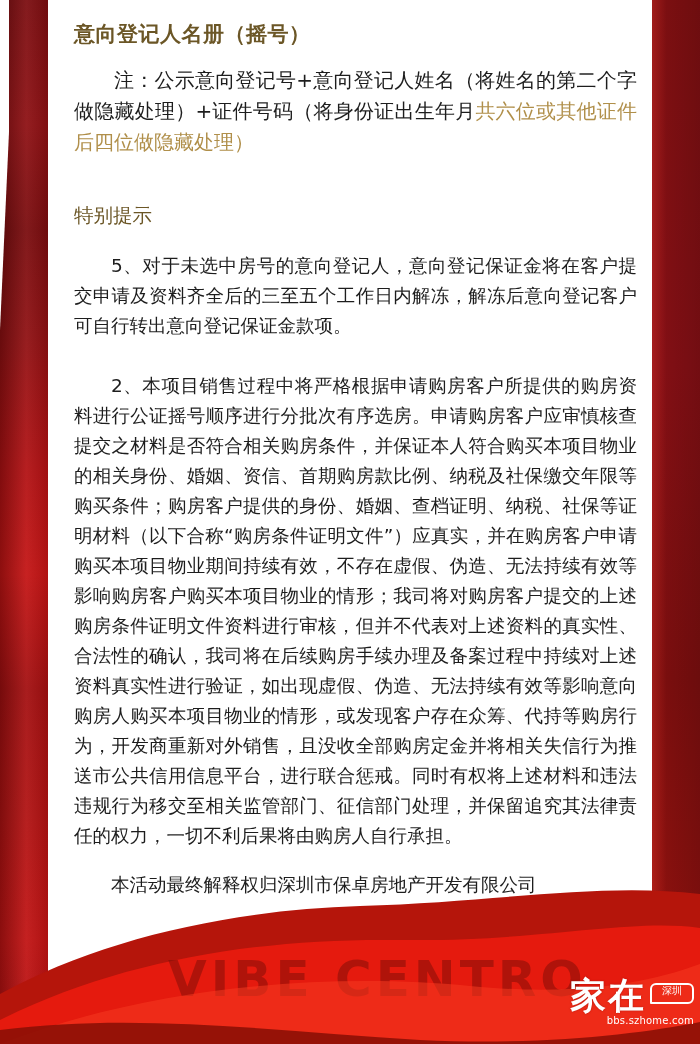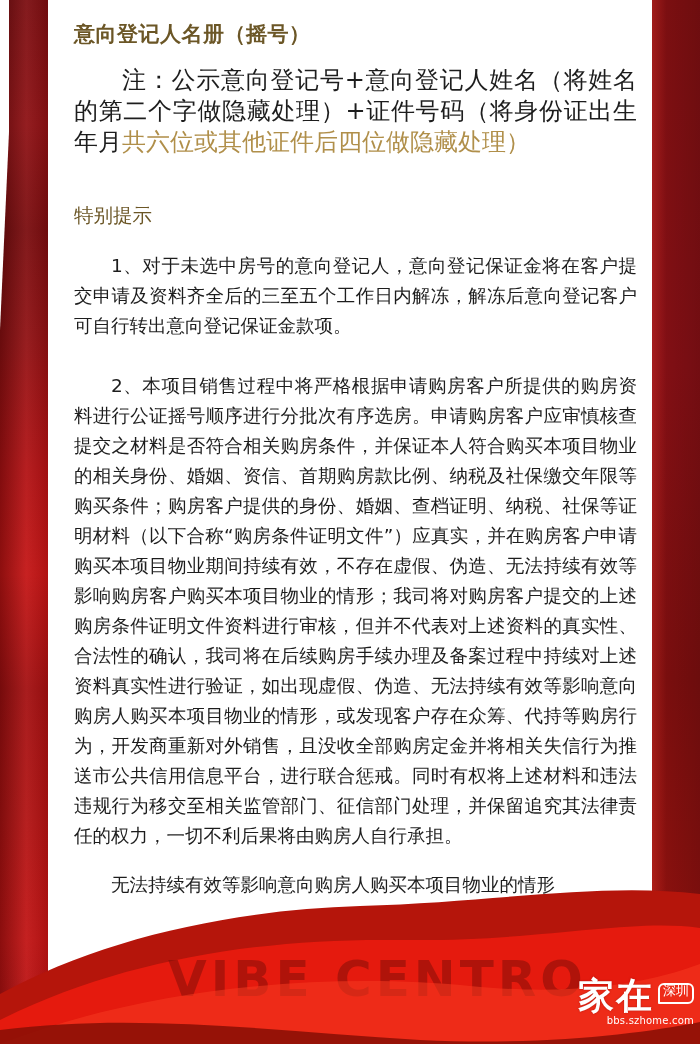--- a/index.html
+++ b/index.html
@@ -43,21 +43,21 @@
     position: absolute; left: 74px; top: 20px; width: 563px;
     color: #1d1d1d;
     z-index: 3;
   }
   .doc-title {
     font-size: 21px; font-weight: bold; color: #6b5626;
     letter-spacing: 0.5px;
   }
   .doc-note {
     margin-top: 17px;
-    font-size: 24px; line-height: 31px;
+    font-size: 20px; line-height: 31px;
     text-indent: 2em; text-align: justify;
   }
   .gold { color: #b08f4a; }
   .section-heading {
     margin-top: 44px;
     font-size: 19.5px; font-weight: normal; color: #6b5626;
   }
   .para {
     font-size: 18.5px; line-height: 30px;
     text-indent: 2em; text-align: justify;
@@ -87,23 +87,23 @@
   }
   .site-logo-row { display: flex; align-items: flex-start; justify-content: flex-end; }
   .site-logo-main {
     font-family: "Liberation Serif", serif;
     font-size: 36px; font-weight: bold; line-height: 36px;
     letter-spacing: 2px;
     text-shadow: 0 0 2px rgba(120,10,5,0.5);
   }
   .site-logo-badge {
     margin-left: 4px; margin-top: 5px;
-    width: 36px; height: 21px;
+    width: 44px; height: 21px;
     border: 2px solid #ffffff; border-radius: 6px 6px 6px 1px;
-    font-size: 13px; line-height: 10px; text-align: center;
+    font-size: 10px; line-height: 10px; text-align: center;
     padding-top: 1px; box-sizing: border-box;
     font-family: "Liberation Serif", serif;
   }
   .site-logo-url {
     font-size: 10px; font-weight: normal; letter-spacing: 0.2px;
     margin-top: 1px;
   }
 </style>
 </head>
 <body>
@@ -112,23 +112,23 @@
 <div class="strip-left-white-wedge"></div>
 <div class="strip-right"></div>
 
 <div class="doc">
   <div class="doc-title">意向登记人名册（摇号）</div>
 
   <div class="doc-note"><span>注：公示意向登记号+意向登记人姓名（将姓名的第二个字做隐藏处理）+证件号码（将身份证出生年月</span><span class="gold">共六位或其他证件后四位做隐藏处理）</span></div>
 
   <div class="section-heading">特别提示</div>
 
-  <p class="para para-1">1、对于未选中房号的意向登记人，意向登记保证金将在客户提交申请及资料齐全后的三至五个工作日内解冻，解冻后意向登记客户可自行转出意向登记保证金款项。</p>
+  <p class="para para-1">5、对于未选中房号的意向登记人，意向登记保证金将在客户提交申请及资料齐全后的三至五个工作日内解冻，解冻后意向登记客户可自行转出意向登记保证金款项。</p>
   <p class="para para-2">2、本项目销售过程中将严格根据申请购房客户所提供的购房资料进行公证摇号顺序进行分批次有序选房。申请购房客户应审慎核查提交之材料是否符合相关购房条件，并保证本人符合购买本项目物业的相关身份、婚姻、资信、首期购房款比例、纳税及社保缴交年限等购买条件；购房客户提供的身份、婚姻、查档证明、纳税、社保等证明材料（以下合称“购房条件证明文件”）应真实，并在购房客户申请购买本项目物业期间持续有效，不存在虚假、伪造、无法持续有效等影响购房客户购买本项目物业的情形；我司将对购房客户提交的上述购房条件证明文件资料进行审核，但并不代表对上述资料的真实性、合法性的确认，我司将在后续购房手续办理及备案过程中持续对上述资料真实性进行验证，如出现虚假、伪造、无法持续有效等影响意向购房人购买本项目物业的情形，或发现客户存在众筹、代持等购房行为，开发商重新对外销售，且没收全部购房定金并将相关失信行为推送市公共信用信息平台，进行联合惩戒。同时有权将上述材料和违法违规行为移交至相关监管部门、征信部门处理，并保留追究其法律责任的权力，一切不利后果将由购房人自行承担。</p>
-  <p class="para para-3">无法持续有效等影响意向购房人购买本项目物业的情形</p>
+  <p class="para para-3">本活动最终解释权归深圳市保卓房地产开发有限公司</p>
 
   <div class="sig-company">深圳市保卓房地产开发有限公司</div>
   <div class="sig-date">2022年09月</div>
 </div>
 
 <svg class="silk" viewBox="0 0 700 200" preserveAspectRatio="none">
 
   <path d="M0,150 C100,95 230,66 360,62 C500,58 600,38 700,50 L700,200 L0,200 Z" fill="#b5150b"></path>
 
   <path d="M0,176 C120,116 260,94 400,96 C540,98 630,74 700,84 L700,200 L0,200 Z" fill="#e51a0e"></path>

